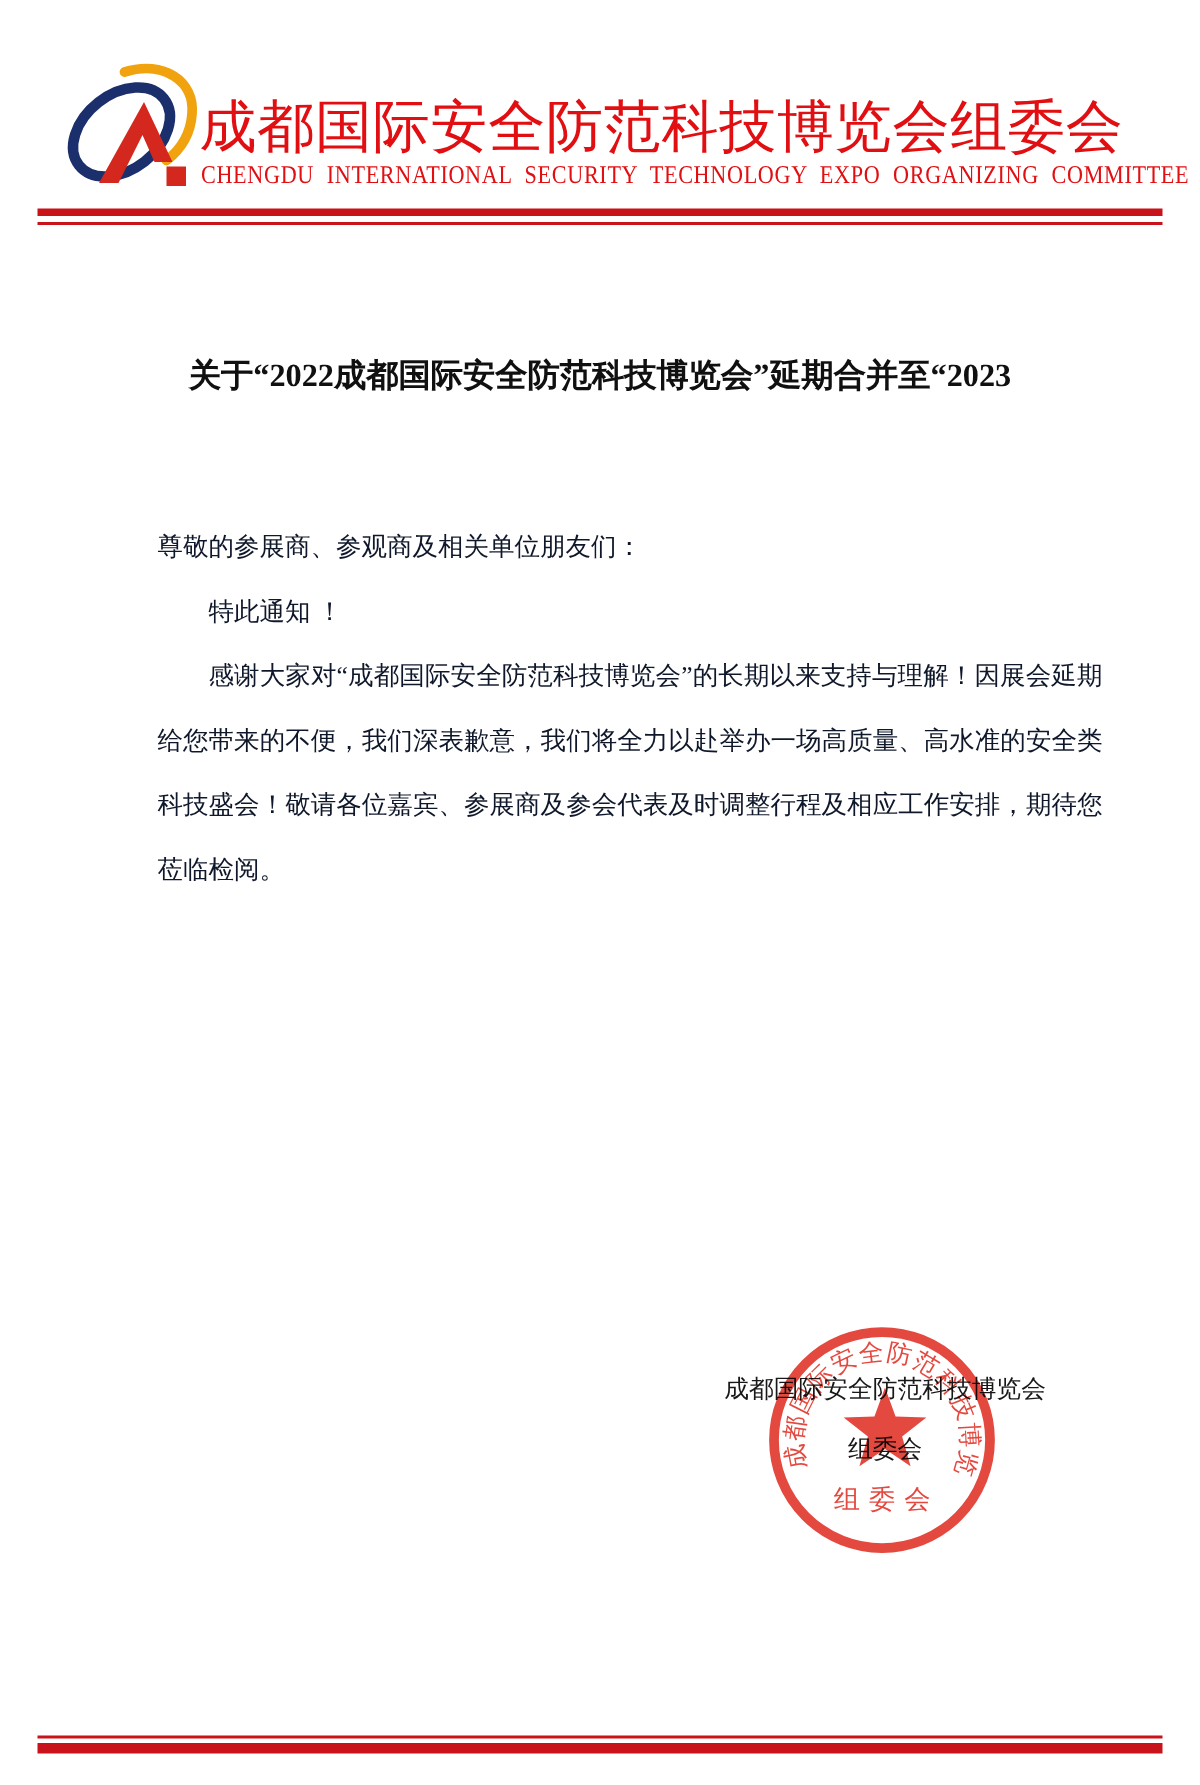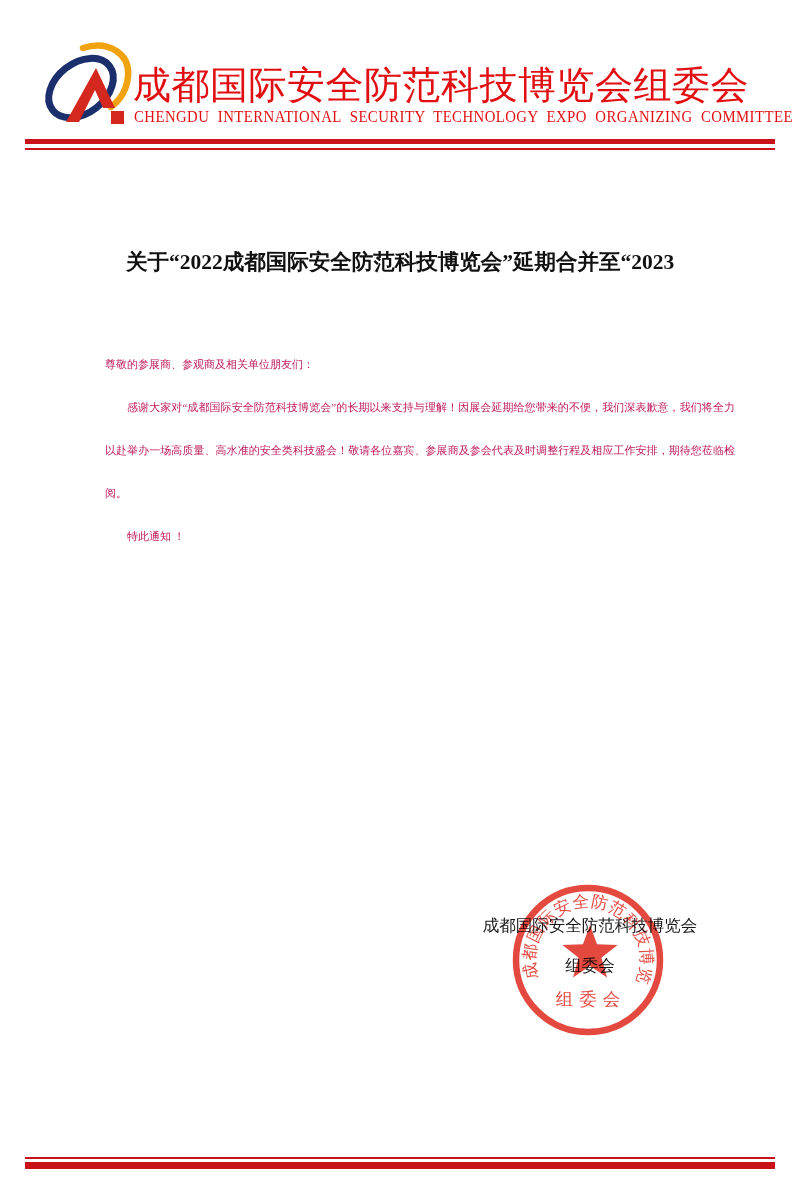--- a/index.html
+++ b/index.html
@@ -18,27 +18,27 @@
     white-space:nowrap;transform:scaleX(0.87);transform-origin:left center;
     word-spacing:5px;letter-spacing:0.5px;font-weight:500;
   }
   .rule{position:absolute;left:25px;width:750px;background:#c9131b;}
   .rule-thick-top{top:139px;height:5px;}
   .rule-thin-top{top:148px;height:2px;}
   .rule-thin-bottom{top:1157px;height:2px;}
   .rule-thick-bottom{top:1162px;height:7px;}
   
   .notice-title{
-    position:absolute;left:40px;top:238px;width:720px;text-align:center;
+    position:absolute;left:40px;top:226px;width:720px;text-align:center;
     font-size:21.5px;font-weight:600;color:#101010;line-height:49px;white-space:nowrap;
   }
   
   .body-text{
     position:absolute;left:105px;top:343px;width:630px;
-    font-size:11px;line-height:43px;text-align:justify;color:#be185d;
+    font-size:17px;line-height:43px;text-align:justify;color:#0f172a;
   }
   .body-text p{margin:0;text-indent:2em;}
   .body-text .salutation{text-indent:0;}
   
   .signature{
     position:absolute;left:455px;top:906px;width:270px;text-align:center;
     font-size:16.5px;line-height:40px;color:#181818;z-index:1;
   }
   
   .stamp{
@@ -68,22 +68,22 @@
 
   <div class="rule rule-thick-top"></div>
   <div class="rule rule-thin-top"></div>
 
   <div class="notice-title">
     <div>关于“2022成都国际安全防范科技博览会”延期合并至“2023</div>
   </div>
 
   <div class="body-text">
     <p class="salutation">尊敬的参展商、参观商及相关单位朋友们：</p>
+    <p>特此通知 ！</p>
     <p>感谢大家对“成都国际安全防范科技博览会”的长期以来支持与理解！因展会延期给您带来的不便，我们深表歉意，我们将全力以赴举办一场高质量、高水准的安全类科技盛会！敬请各位嘉宾、参展商及参会代表及时调整行程及相应工作安排，期待您莅临检阅。</p>
-    <p>特此通知 ！</p>
   </div>
 
   <div class="signature">
     <div>成都国际安全防范科技博览会</div>
     <div>组委会</div>
   </div>
 
   <svg class="stamp" viewBox="-80 -80 160 160" aria-hidden="true">
     <defs>
       <path id="seal-arc" d="M -49.8 18.1 A 53 53 0 1 1 49.8 18.1" fill="none"></path>

